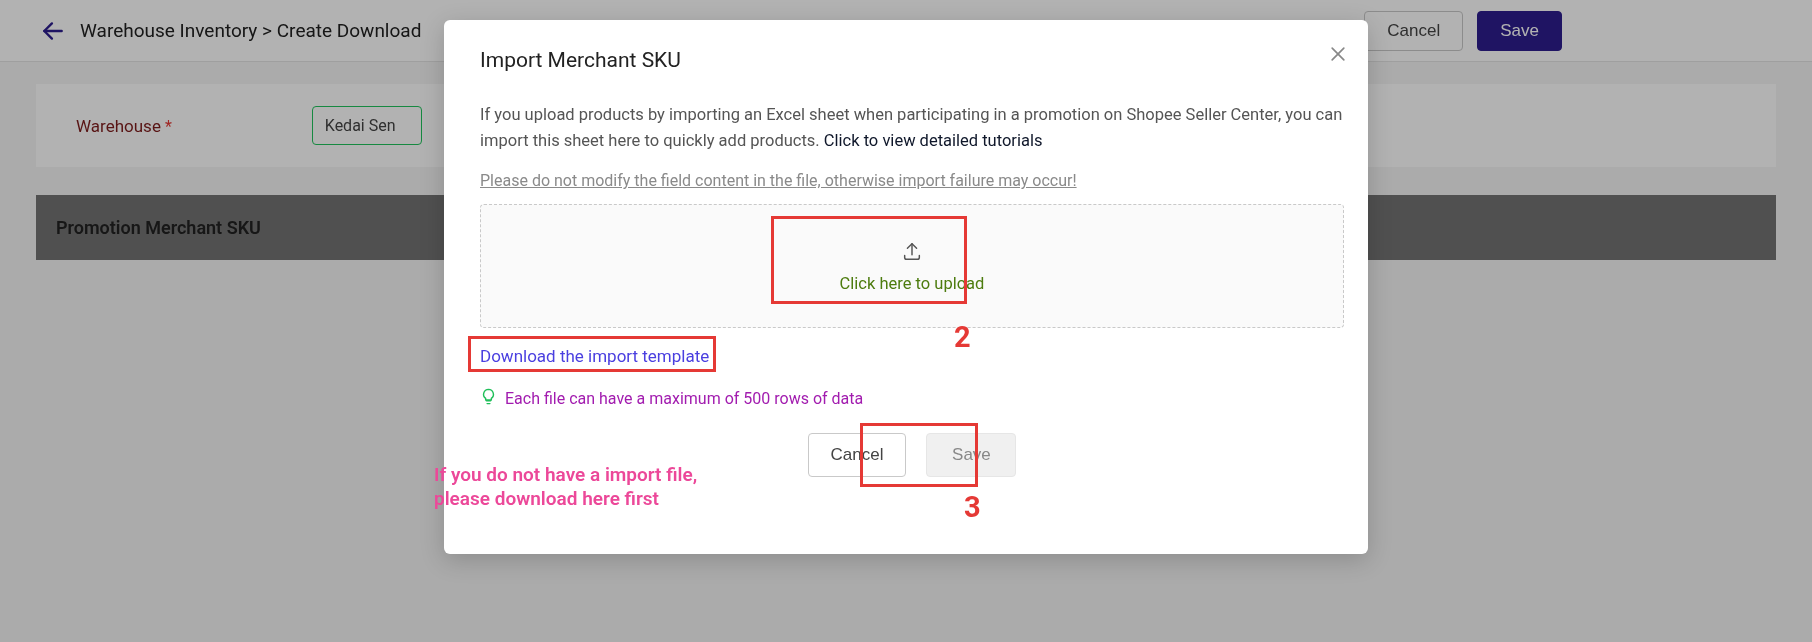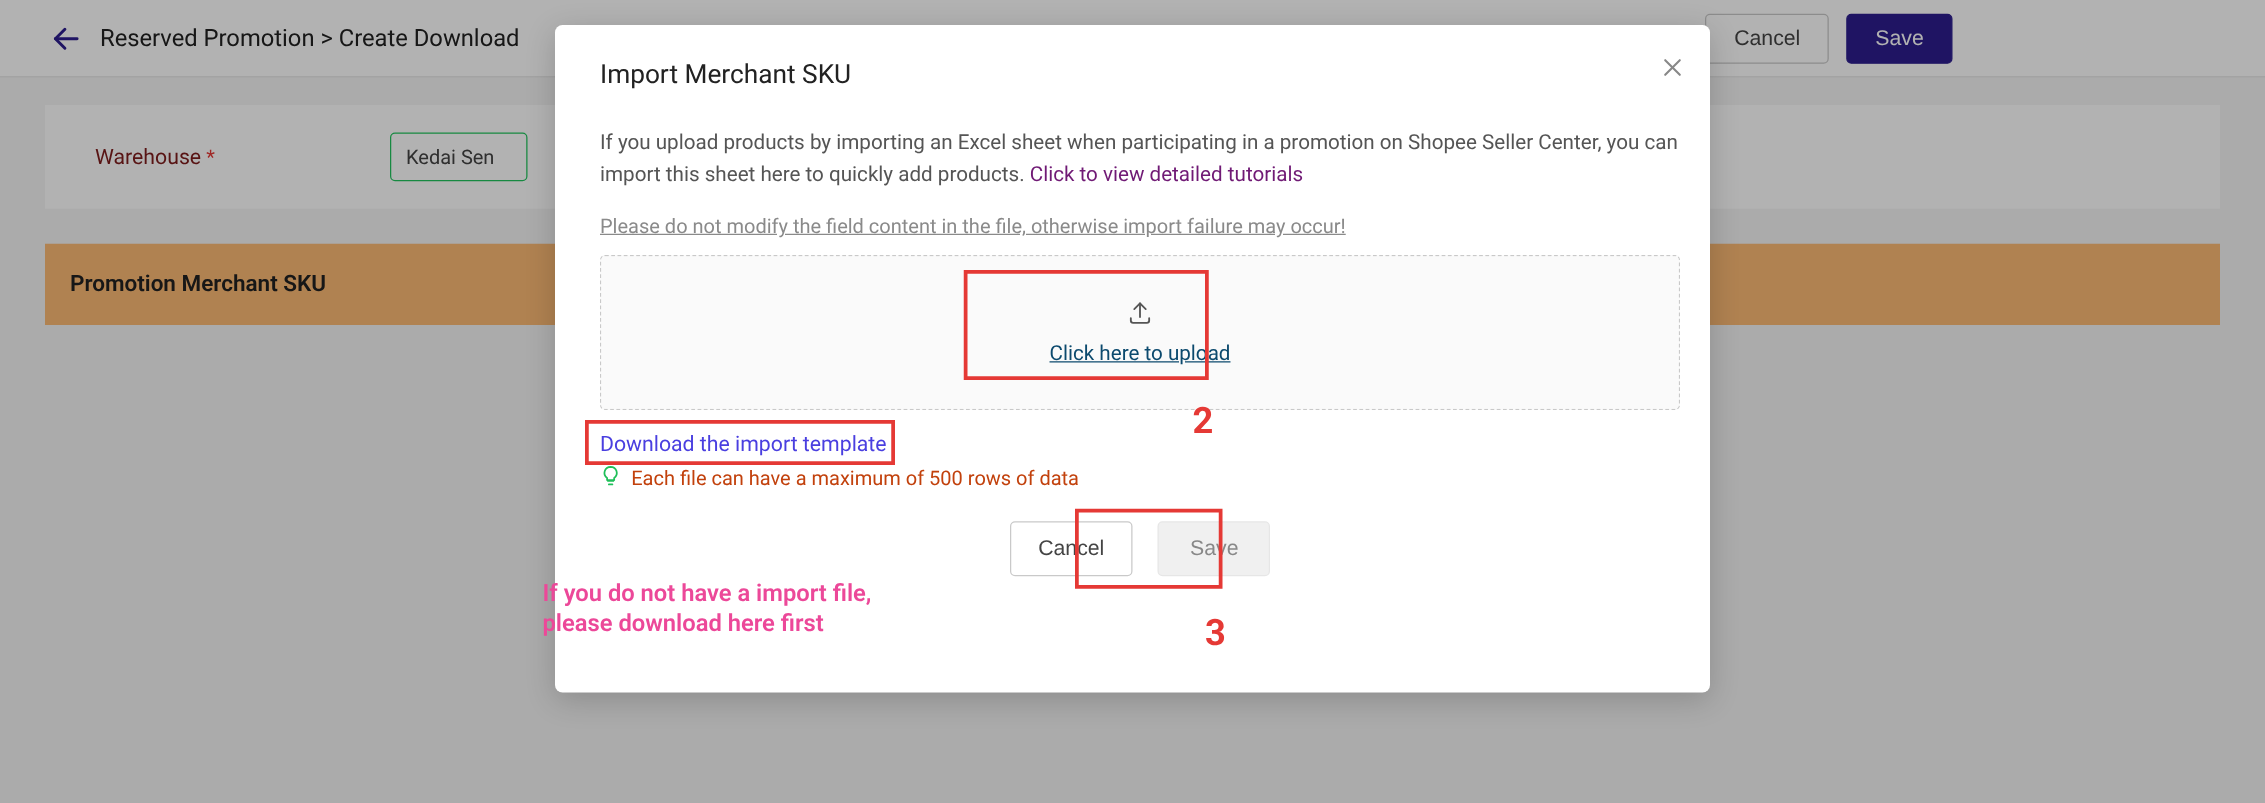--- a/index.html
+++ b/index.html
@@ -76,21 +76,21 @@
     .required { color: #e53935; margin-left: 4px; }
     .field-input-text {
       border: 1px solid #22c55e;
       border-radius: 4px;
       padding: 9px 12px;
       font-size: 16px;
       color: #444;
       min-width: 110px;
     }
     .section-card {
-      background: #fdba74;
+      background: #737373;
       padding: 22px 20px;
     }
     .section-title {
       font-size: 18px;
       font-weight: 600;
       color: #222;
     }
     
     .modal-overlay {
       position: absolute;
@@ -122,21 +122,21 @@
       color: #222;
       margin-bottom: 30px;
     }
     .modal-intro {
       font-size: 16.5px;
       color: #555;
       line-height: 1.55;
       margin-bottom: 18px;
     }
     .modal-intro a {
-      color: #701a75;
+      color: #0f172a;
       text-decoration: none;
     }
     .modal-subtitle {
       font-size: 17px;
       font-weight: 600;
       color: #222;
       line-height: 1.45;
       margin-bottom: 4px;
     }
     .modal-note {
@@ -154,38 +154,37 @@
       align-items: center;
       justify-content: center;
       position: relative;
       margin-bottom: 18px;
     }
     .upload-inner {
       display: flex;
       flex-direction: column;
       align-items: center;
       gap: 8px;
-      color: #0c4a6e;
+      color: #4d7c0f;
       font-size: 16.5px;
       padding: 10px 24px;
-      text-decoration: underline;
     }
     .download-template {
       color: #4a3fe0;
       font-size: 17px;
       text-decoration: none;
       display: inline-block;
     }
     .hint-row {
       display: flex;
       align-items: center;
       gap: 8px;
-      color: #c2410c;
+      color: #a21caf;
       font-size: 16px;
-      margin-top: 6px;
+      margin-top: 22px;
     }
     .modal-actions {
       display: flex;
       justify-content: center;
       gap: 20px;
       margin-top: 24px;
       position: relative;
     }
     .btn-modal {
       min-width: 90px;
@@ -232,21 +231,21 @@
 
 <div class="page-header">
   <div class="header-left">
     <span class="back-icon">
       <svg width="26" height="26" viewBox="0 0 24 24" fill="none" stroke="#2d1e8e" stroke-width="2.2" stroke-linecap="round" stroke-linejoin="round">
           <line x1="20" y1="12" x2="4" y2="12"></line>
           <polyline points="11 19 4 12 11 5"></polyline>
         </svg>
     </span>
     <div class="breadcrumb">
-      <span>Reserved Promotion</span>
+      <span>Warehouse Inventory</span>
       <span>&gt;</span>
       <span>Create Download</span>
     </div>
   </div>
   <div class="header-right">
     <button class="btn btn-cancel-top">Cancel</button>
     <button class="btn btn-save-top">Save</button>
   </div>
 </div>
 

